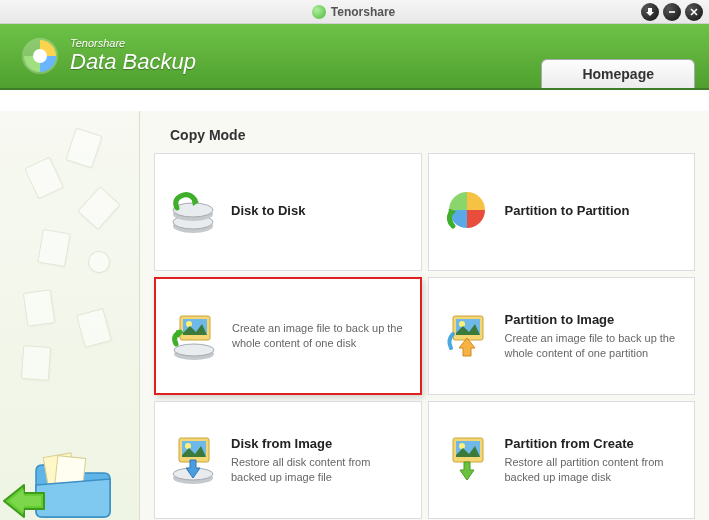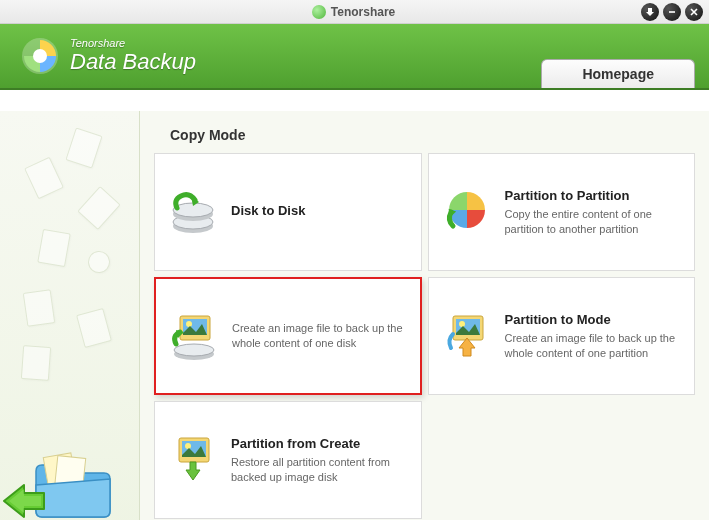--- a/index.html
+++ b/index.html
@@ -243,21 +243,20 @@
         <svg class="card-icon" viewBox="0 0 52 52">
           <path d="M26 6 A18 18 0 0 1 44 24 L26 24 Z" fill="#f6c244"></path>
           <path d="M44 24 A18 18 0 0 1 26 42 L26 24 Z" fill="#e74c3c"></path>
           <path d="M26 42 A18 18 0 0 1 8 24 L26 24 Z" fill="#5aa9e6"></path>
           <path d="M8 24 A18 18 0 0 1 26 6 L26 24 Z" fill="#8bd66b"></path>
           <path d="M12 40 Q6 34 10 26" fill="none" stroke="#3fae2a" stroke-width="5" stroke-linecap="round"></path>
           <path d="M6 24 L14 24 L10 32 Z" fill="#3fae2a" transform="rotate(20 10 28)"></path>
         </svg>
         <div class="card-text">
           <div class="card-title">Partition to Partition</div>
-          <div class="card-desc">Copy the entire content of one partition to another partition</div>
         </div>
       </div>
 
       <div class="card selected">
         <svg class="card-icon" viewBox="0 0 52 52">
           <ellipse cx="26" cy="44" rx="20" ry="6" fill="#c5c9cc"></ellipse>
           <ellipse cx="26" cy="40" rx="20" ry="6" fill="#e8ecef" stroke="#a7abb0"></ellipse>
           <rect x="12" y="6" width="30" height="24" rx="2" fill="#f4d774" stroke="#caa53c"></rect>
           <rect x="15" y="9" width="24" height="16" fill="#6fb9e8"></rect>
           <circle cx="21" cy="14" r="3" fill="#fff07a"></circle>
@@ -273,25 +272,40 @@
       <div class="card">
         <svg class="card-icon" viewBox="0 0 52 52">
           <rect x="12" y="6" width="30" height="24" rx="2" fill="#f4d774" stroke="#caa53c"></rect>
           <rect x="15" y="9" width="24" height="16" fill="#6fb9e8"></rect>
           <circle cx="21" cy="14" r="3" fill="#fff07a"></circle>
           <path d="M15 23 L22 16 L28 22 L34 14 L39 25 L15 25 Z" fill="#3c7a3c"></path>
           <path d="M26 46 L18 36 L22 36 L22 28 L30 28 L30 36 L34 36 Z" fill="#f6b243" stroke="#cf8a1f" transform="rotate(180 26 37)"></path>
           <path d="M10 38 Q6 30 12 24" fill="none" stroke="#4aa8e0" stroke-width="4" stroke-linecap="round"></path>
         </svg>
         <div class="card-text">
-          <div class="card-title">Partition to Mode</div>
+          <div class="card-title">Partition to Image</div>
           <div class="card-desc">Create an image file to back up the whole content of one partition</div>
         </div>
       </div>
 
+      <div class="card">
+        <svg class="card-icon" viewBox="0 0 52 52">
+          <ellipse cx="26" cy="44" rx="20" ry="6" fill="#c5c9cc"></ellipse>
+          <ellipse cx="26" cy="40" rx="20" ry="6" fill="#e8ecef" stroke="#a7abb0"></ellipse>
+          <rect x="12" y="4" width="30" height="24" rx="2" fill="#f4d774" stroke="#caa53c"></rect>
+          <rect x="15" y="7" width="24" height="16" fill="#6fb9e8"></rect>
+          <circle cx="21" cy="12" r="3" fill="#fff07a"></circle>
+          <path d="M15 21 L22 14 L28 20 L34 12 L39 23 L15 23 Z" fill="#3c7a3c"></path>
+          <path d="M26 44 L19 34 L23 34 L23 26 L29 26 L29 34 L33 34 Z" fill="#4a9de0" stroke="#2c78b8"></path>
+        </svg>
+        <div class="card-text">
+          <div class="card-title">Disk from Image</div>
+          <div class="card-desc">Restore all disk content from backed up image file</div>
+        </div>
+      </div>
 
       <div class="card">
         <svg class="card-icon" viewBox="0 0 52 52">
           <rect x="12" y="4" width="30" height="24" rx="2" fill="#f4d774" stroke="#caa53c"></rect>
           <rect x="15" y="7" width="24" height="16" fill="#6fb9e8"></rect>
           <circle cx="21" cy="12" r="3" fill="#fff07a"></circle>
           <path d="M15 21 L22 14 L28 20 L34 12 L39 23 L15 23 Z" fill="#3c7a3c"></path>
           <path d="M26 46 L19 36 L23 36 L23 28 L29 28 L29 36 L33 36 Z" fill="#6ac23e" stroke="#4a9a22"></path>
         </svg>
         <div class="card-text">

